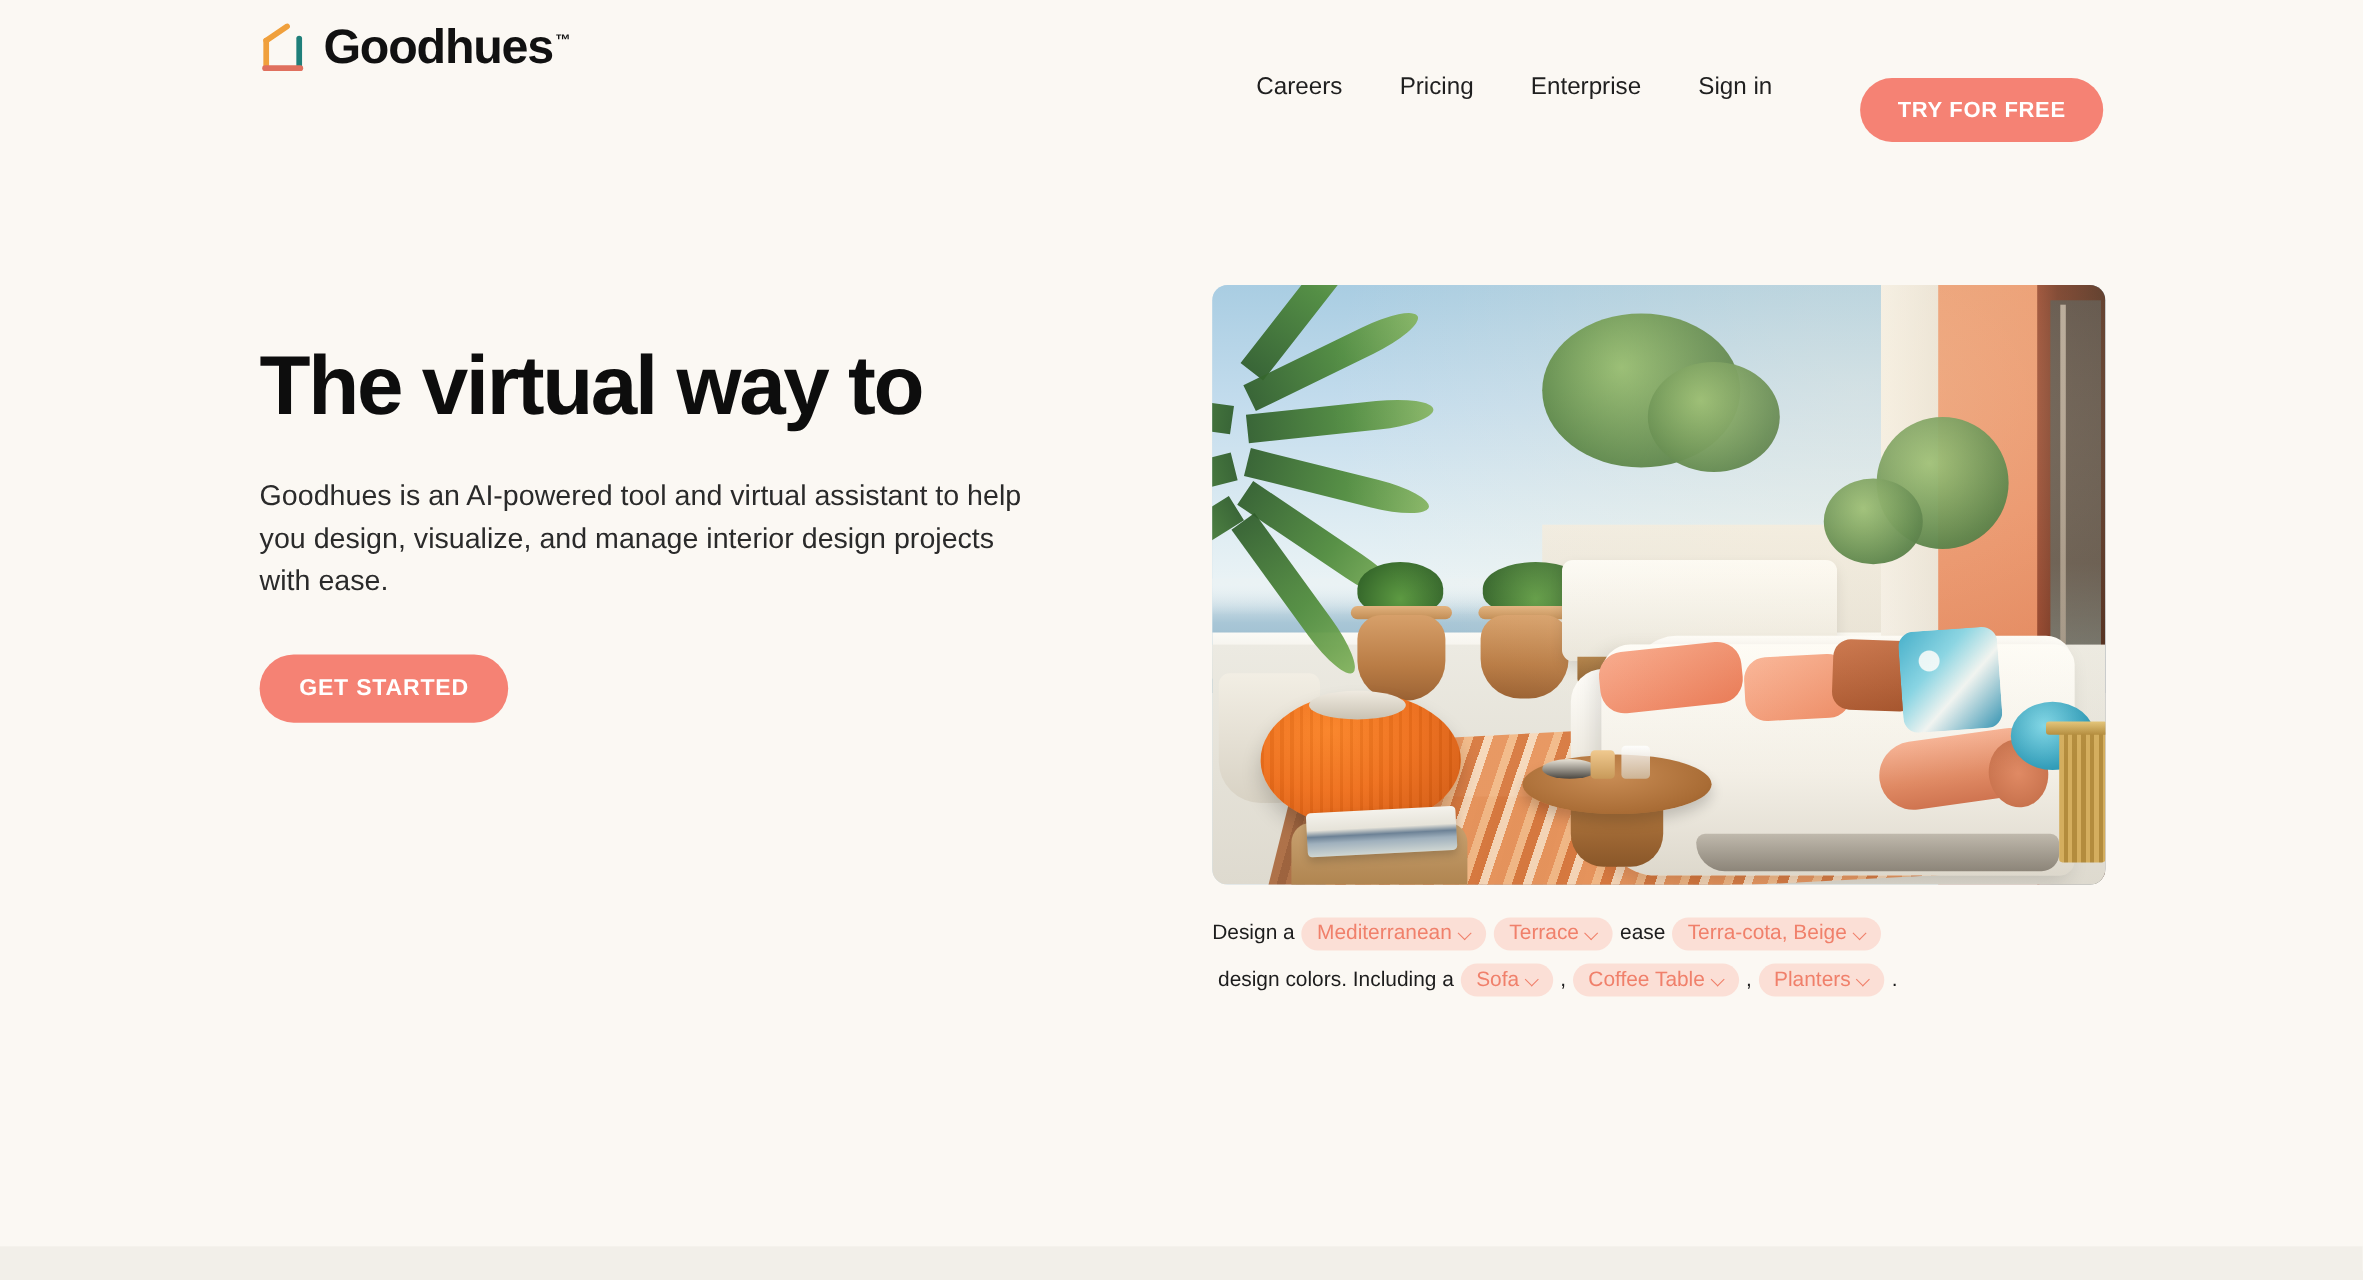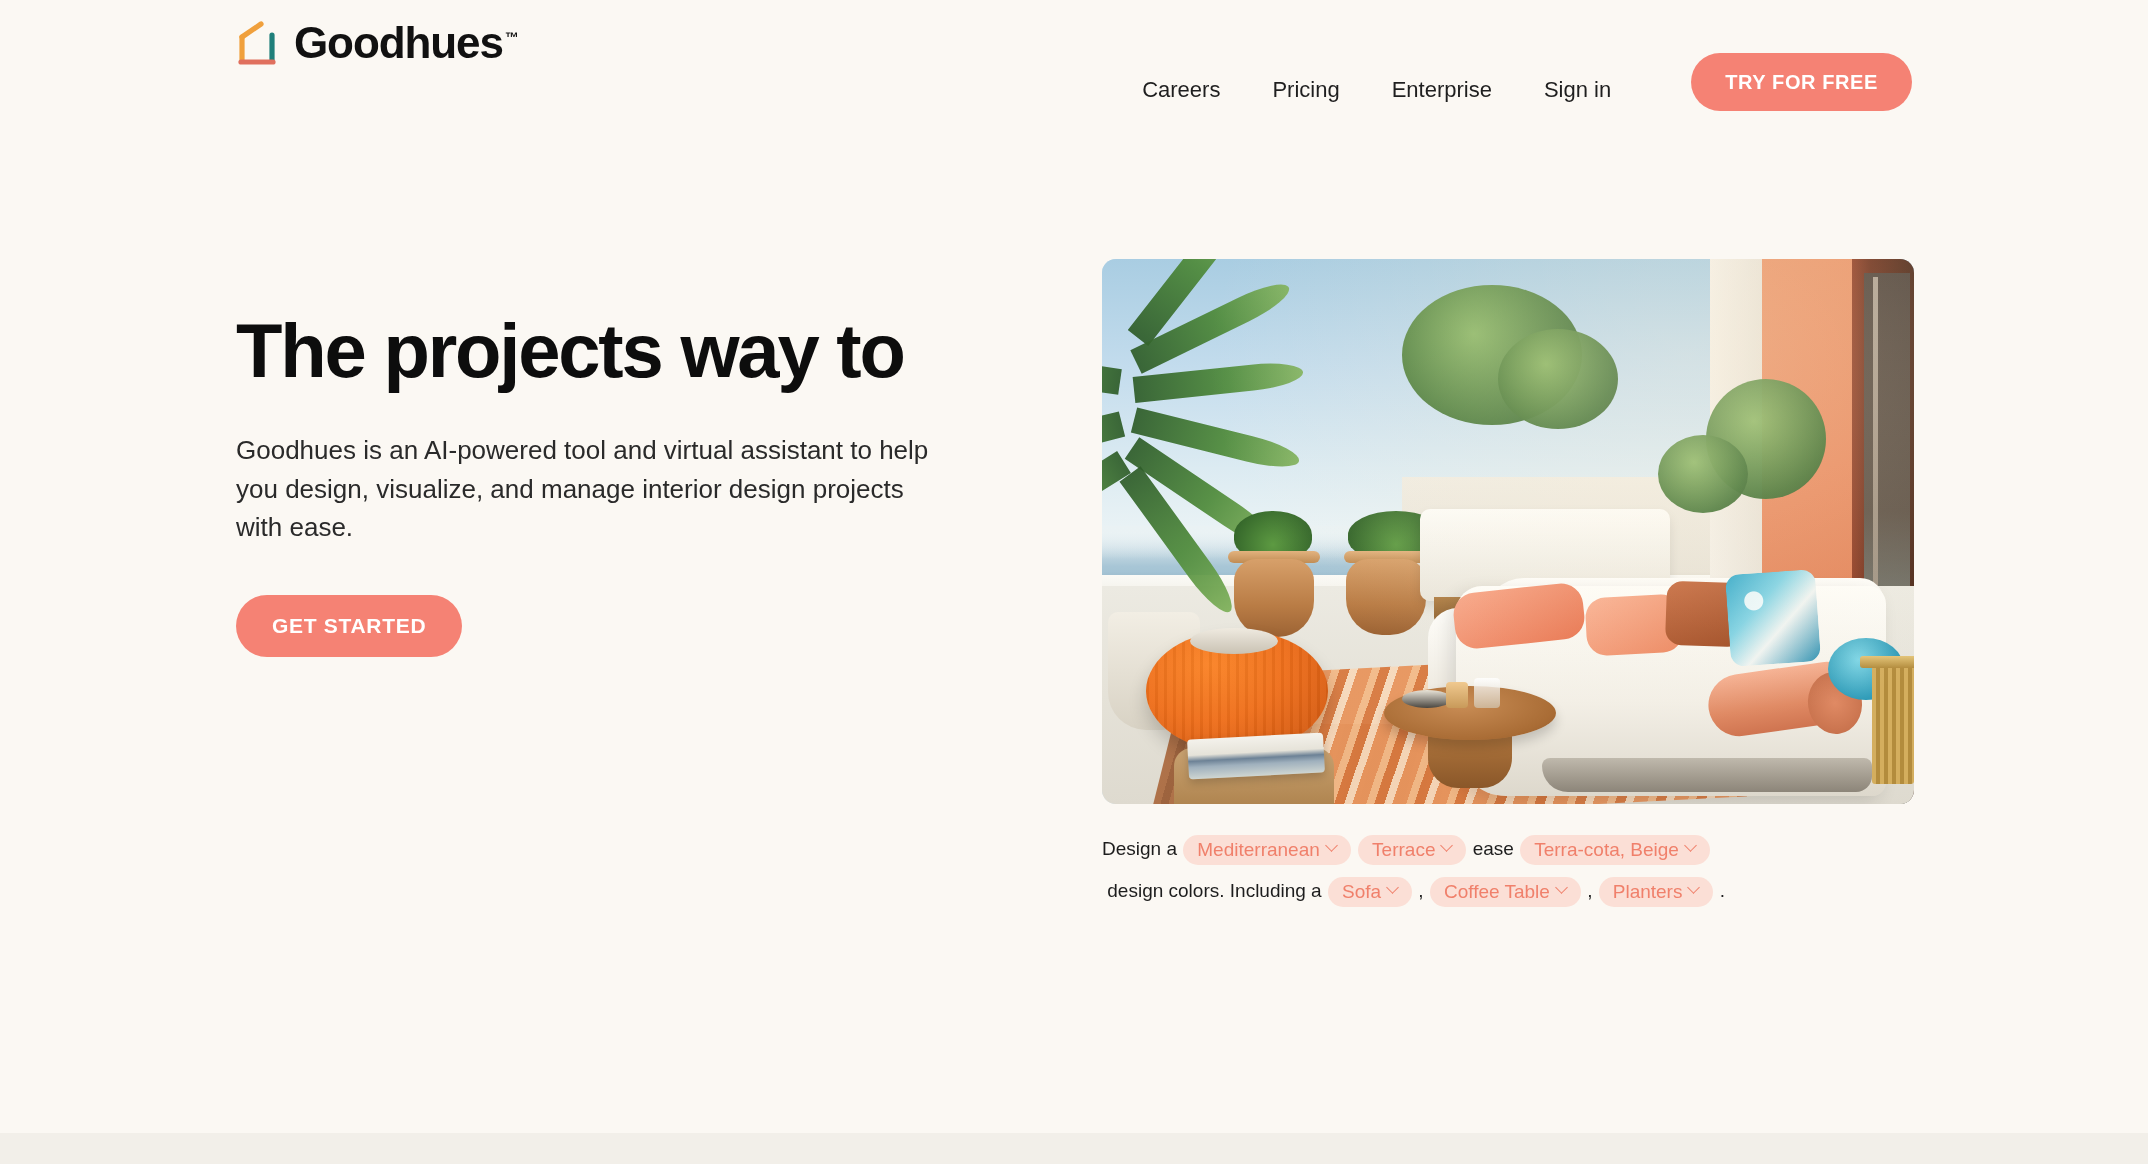--- a/index.html
+++ b/index.html
@@ -65,23 +65,23 @@
     font-size: 14px;
     font-weight: 700;
     vertical-align: super;
     margin-left: 2px;
     letter-spacing: 0;
   }
 
   .nav {
     position: absolute;
     right: 236px;
-    top: 9px;
+    top: 27px;
     display: flex;
-    align-items: flex-end;
+    align-items: center;
     gap: 0;
   }
 
   .nav-link {
     font-size: 22px;
     color: #1f1f1f;
     text-decoration: none;
     padding: 10px 0;
     margin-left: 52px;
     line-height: 1;
@@ -453,21 +453,21 @@
     width: 812px;
     font-size: 19px;
     line-height: 42px;
     color: #1d1d1d;
   }
 
   .prompt span.plain { white-space: pre; }
 
   .token {
     display: inline-flex;
-    align-items: flex-start;
+    align-items: center;
     gap: 7px;
     background: #fbdfd6;
     color: #f0806b;
     border-radius: 18px;
     padding: 5px 13px 6px 14px;
     font-size: 19px;
     line-height: 1;
     margin: 0 1px;
     cursor: pointer;
     border: none;
@@ -527,21 +527,21 @@
       <a class="nav-link" href="#">Pricing</a>
       <a class="nav-link" href="#">Enterprise</a>
       <a class="nav-link" href="#">Sign in</a>
       <button class="btn-try">TRY FOR FREE</button>
     </nav>
 
   </header>
 
   <section class="hero-left">
     <h1 class="hero-title">
-      <span>The projects way to</span><br>
+      <span>The virtual way to</span><br>
     </h1>
     <p class="hero-sub">Goodhues is an AI-powered tool and virtual assistant to help you design, visualize, and manage interior design projects with ease.</p>
     <button class="btn-get-started">GET STARTED</button>
   </section>
 
   <section class="hero-right">
 
     <div class="hero-image">
       <div class="scene">
 

